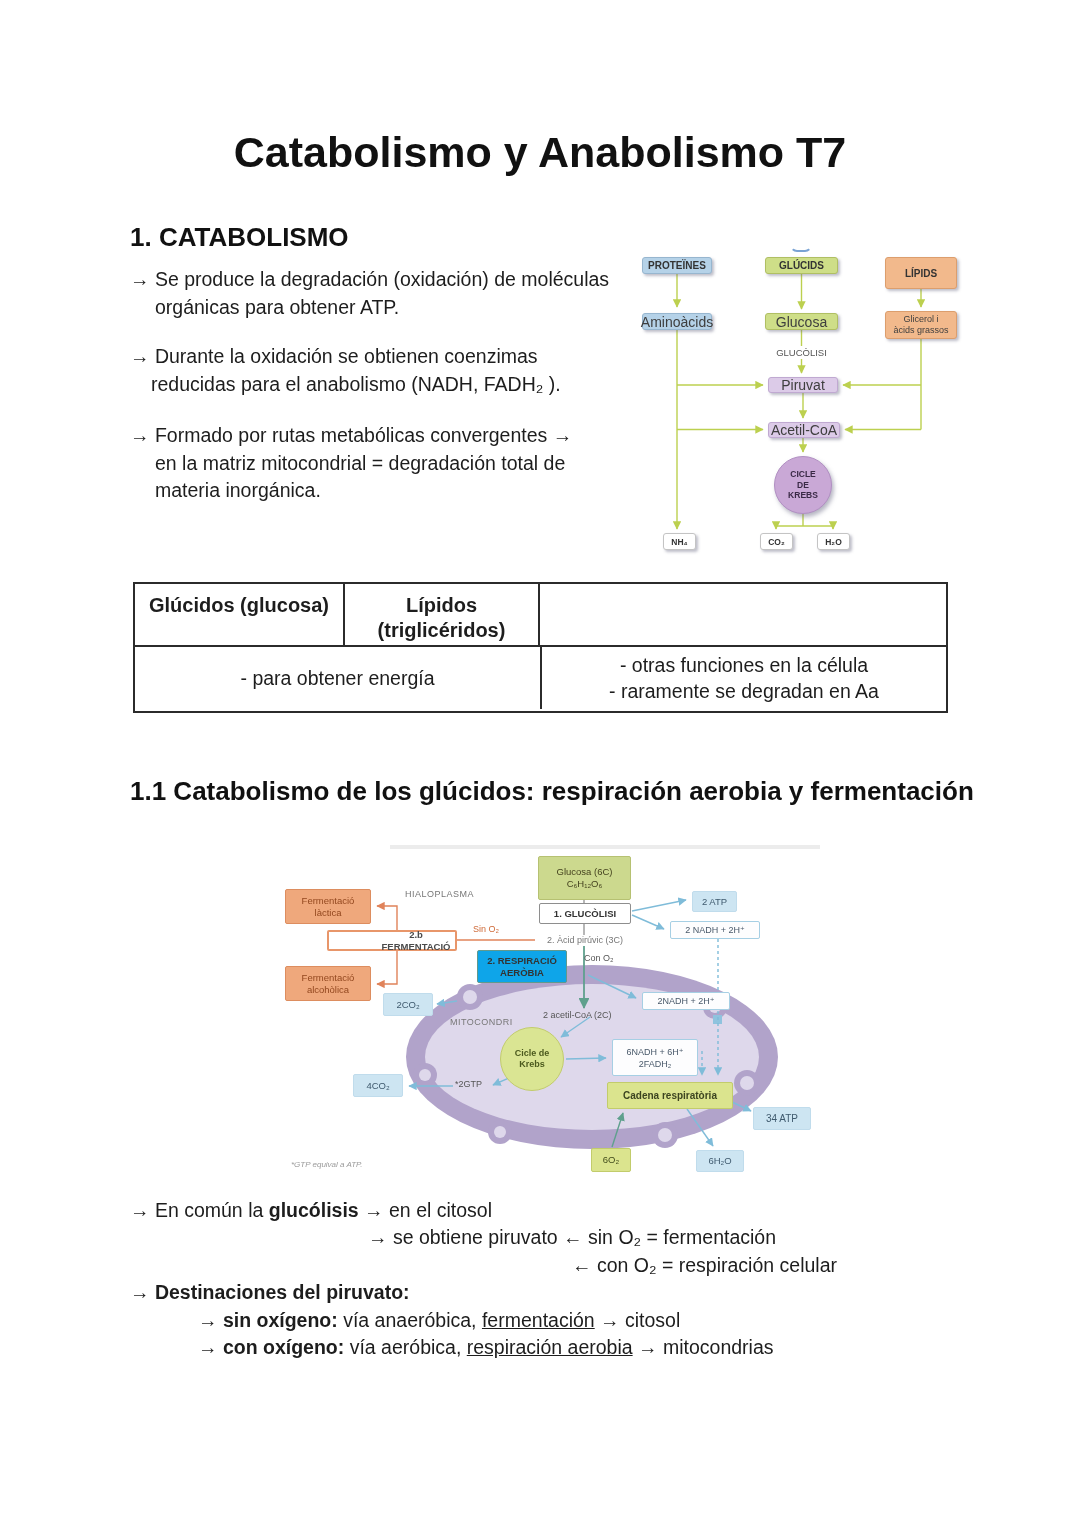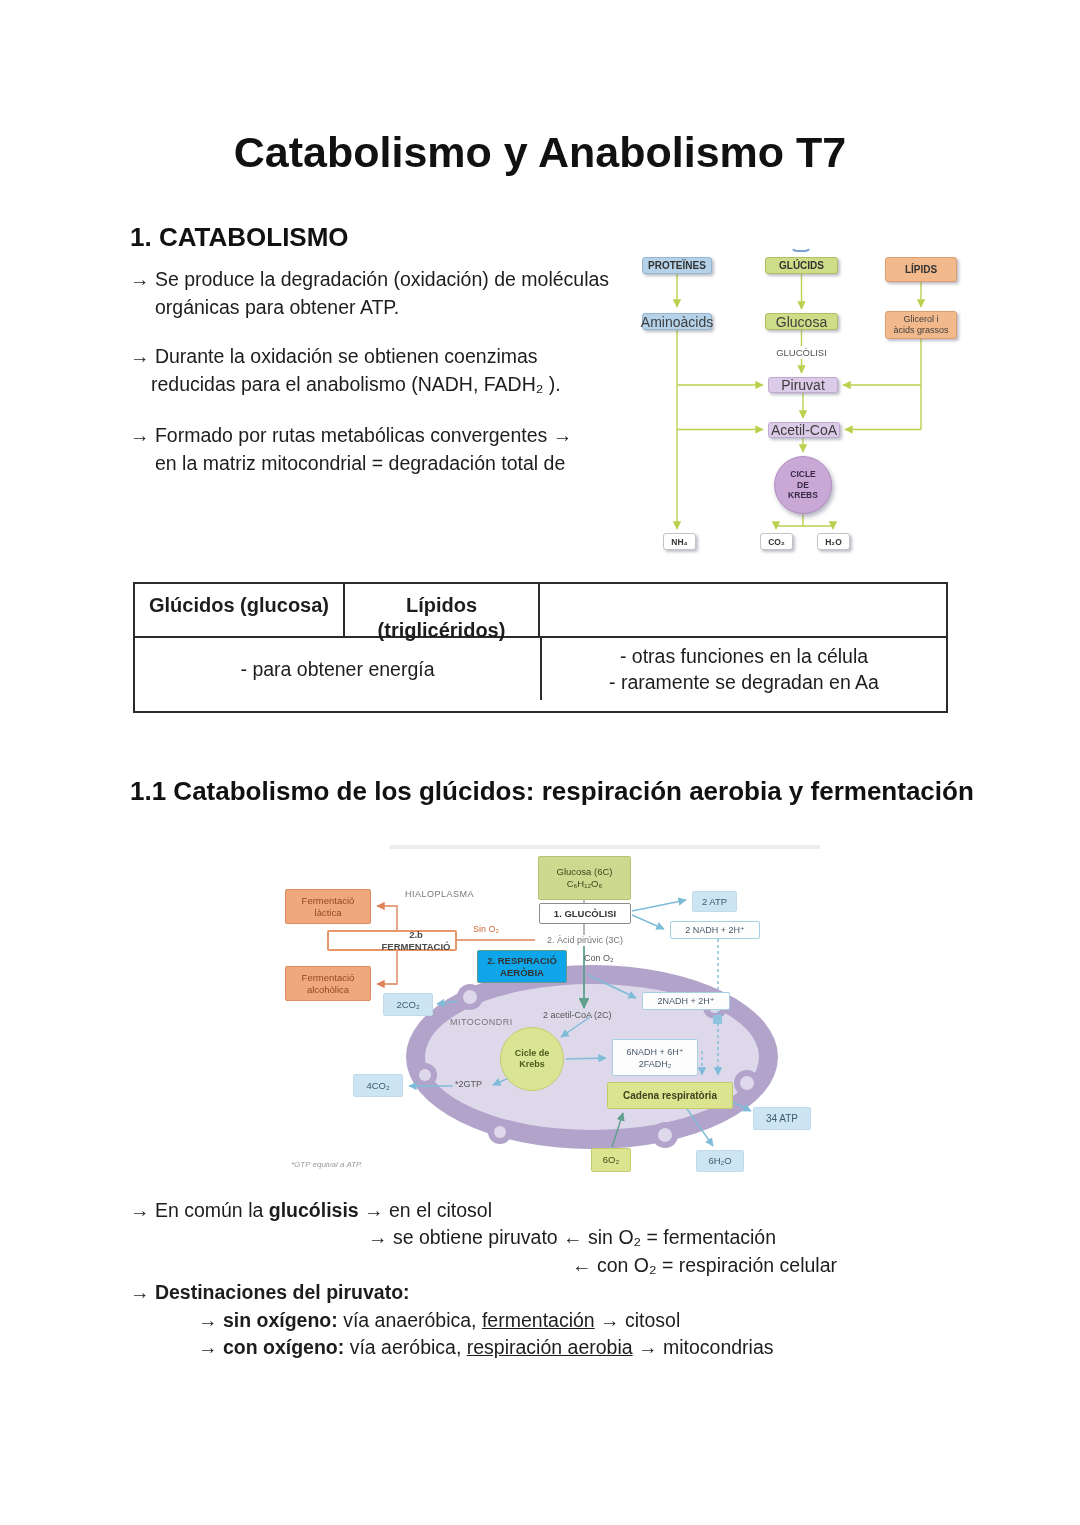--- a/index.html
+++ b/index.html
@@ -11,21 +11,21 @@
   .abs { position:absolute; }
   .title { top:128px; left:0; width:100%; text-align:center; font-size:43px; font-weight:bold; color:#111; }
   .h2 { font-size:26px; font-weight:bold; color:#111; }
   .body-text { font-size:19.5px; line-height:27.5px; color:#1d1d1d; }
   .indent { padding-left:25px; }
   .b { font-weight:bold; }
   .u { text-decoration:underline; }
 
   
   .tbl { left:133px; top:582px; width:815px; height:131px; border:2px solid #2b2b2b; }
-  .tr1 { display:flex; height:54px; border-bottom:2px solid #2b2b2b; }
+  .tr1 { display:flex; height:63px; border-bottom:2px solid #2b2b2b; }
   .tr2 { display:flex; height:62px; }
   .th { display:flex; flex-direction:column; align-items:center; padding-top:9px;
         font-size:20px; font-weight:bold; line-height:25px; }
   .th1 { width:210px; border-right:2px solid #2b2b2b; }
   .th2 { width:195px; border-right:2px solid #2b2b2b; }
   .th3 { flex:1; }
   .td { display:flex; flex-direction:column; align-items:center; justify-content:center;
         font-size:19.5px; line-height:26px; }
   .td1 { width:407px; border-right:2px solid #2b2b2b; }
   .td2 { flex:1; }
@@ -84,20 +84,21 @@
   </div>
 
   <div class="abs body-text" style="left:130px; top:343px;">
     <div>→ Durante la oxidación se obtienen coenzimas</div>
     <div class="indent" style="padding-left:21px;">reducidas para el anabolismo (NADH, FADH₂ ).</div>
   </div>
 
   <div class="abs body-text" style="left:130px; top:422px;">
     <div>→ Formado por rutas metabólicas convergentes →</div>
     <div class="indent">en la matriz mitocondrial = degradación total de</div>
+    <div class="indent">materia inorgánica.</div>
   </div>
 
   <div class="abs d1">
     <svg width="335" height="320" viewBox="0 0 335 320">
       <defs>
         <marker id="mk-yg" markerWidth="7" markerHeight="6" refX="5.5" refY="3" orient="auto">
           <path d="M0,0 L6,3 L0,6 Z" fill="#bcd04f"></path>
         </marker>
       </defs>
       <g stroke="#bcd04f" stroke-width="1.4" fill="none">
@@ -115,21 +116,21 @@
         <path d="M291 184.5 H215" marker-end="url(#mk-yg)"></path>
         <path d="M173 269 V281"></path>
         <path d="M146 281 H203"></path>
         <path d="M146 281 V284" marker-end="url(#mk-yg)"></path>
         <path d="M203 281 V284" marker-end="url(#mk-yg)"></path>
       </g>
     </svg>
     <div class="arc1"></div>
     <div class="dbox blue" style="left:12px;  top:12px; width:70px; height:17px;">PROTEÏNES</div>
     <div class="dbox green" style="left:135px; top:12px; width:73px; height:17px;">GLÚCIDS</div>
-    <div class="dbox orange" style="left:255px; top:12px; width:72px; height:25px;">LÍPIDS</div>
+    <div class="dbox orange" style="left:255px; top:12px; width:72px; height:32px;">LÍPIDS</div>
     <div class="dbox blue plain" style="left:12px;  top:68px; width:70px; height:17px;">Aminoàcids</div>
     <div class="dbox green plain" style="left:135px; top:68px; width:73px; height:17px;text-align:center;">Glucosa</div>
     <div class="dbox orange plain" style="left:255px; top:66px; width:72px; height:28px; font-size:9px; line-height:11px;">
       <div>Glicerol i</div>
       <div>àcids grassos</div>
     </div>
     <div class="lbl" style="left:135px; top:101px; width:73px; text-align:center; background:#fff; padding:1px 0;">GLUCÒLISI</div>
     <div class="dbox purple plain" style="left:138px; top:132px; width:70px; height:16px;">Piruvat</div>
     <div class="dbox purple plain" style="left:138px; top:177px; width:72px; height:16px;">Acetil-CoA</div>
     <div class="krebs1" style="left:144px; top:211px; width:58px; height:58px;">

